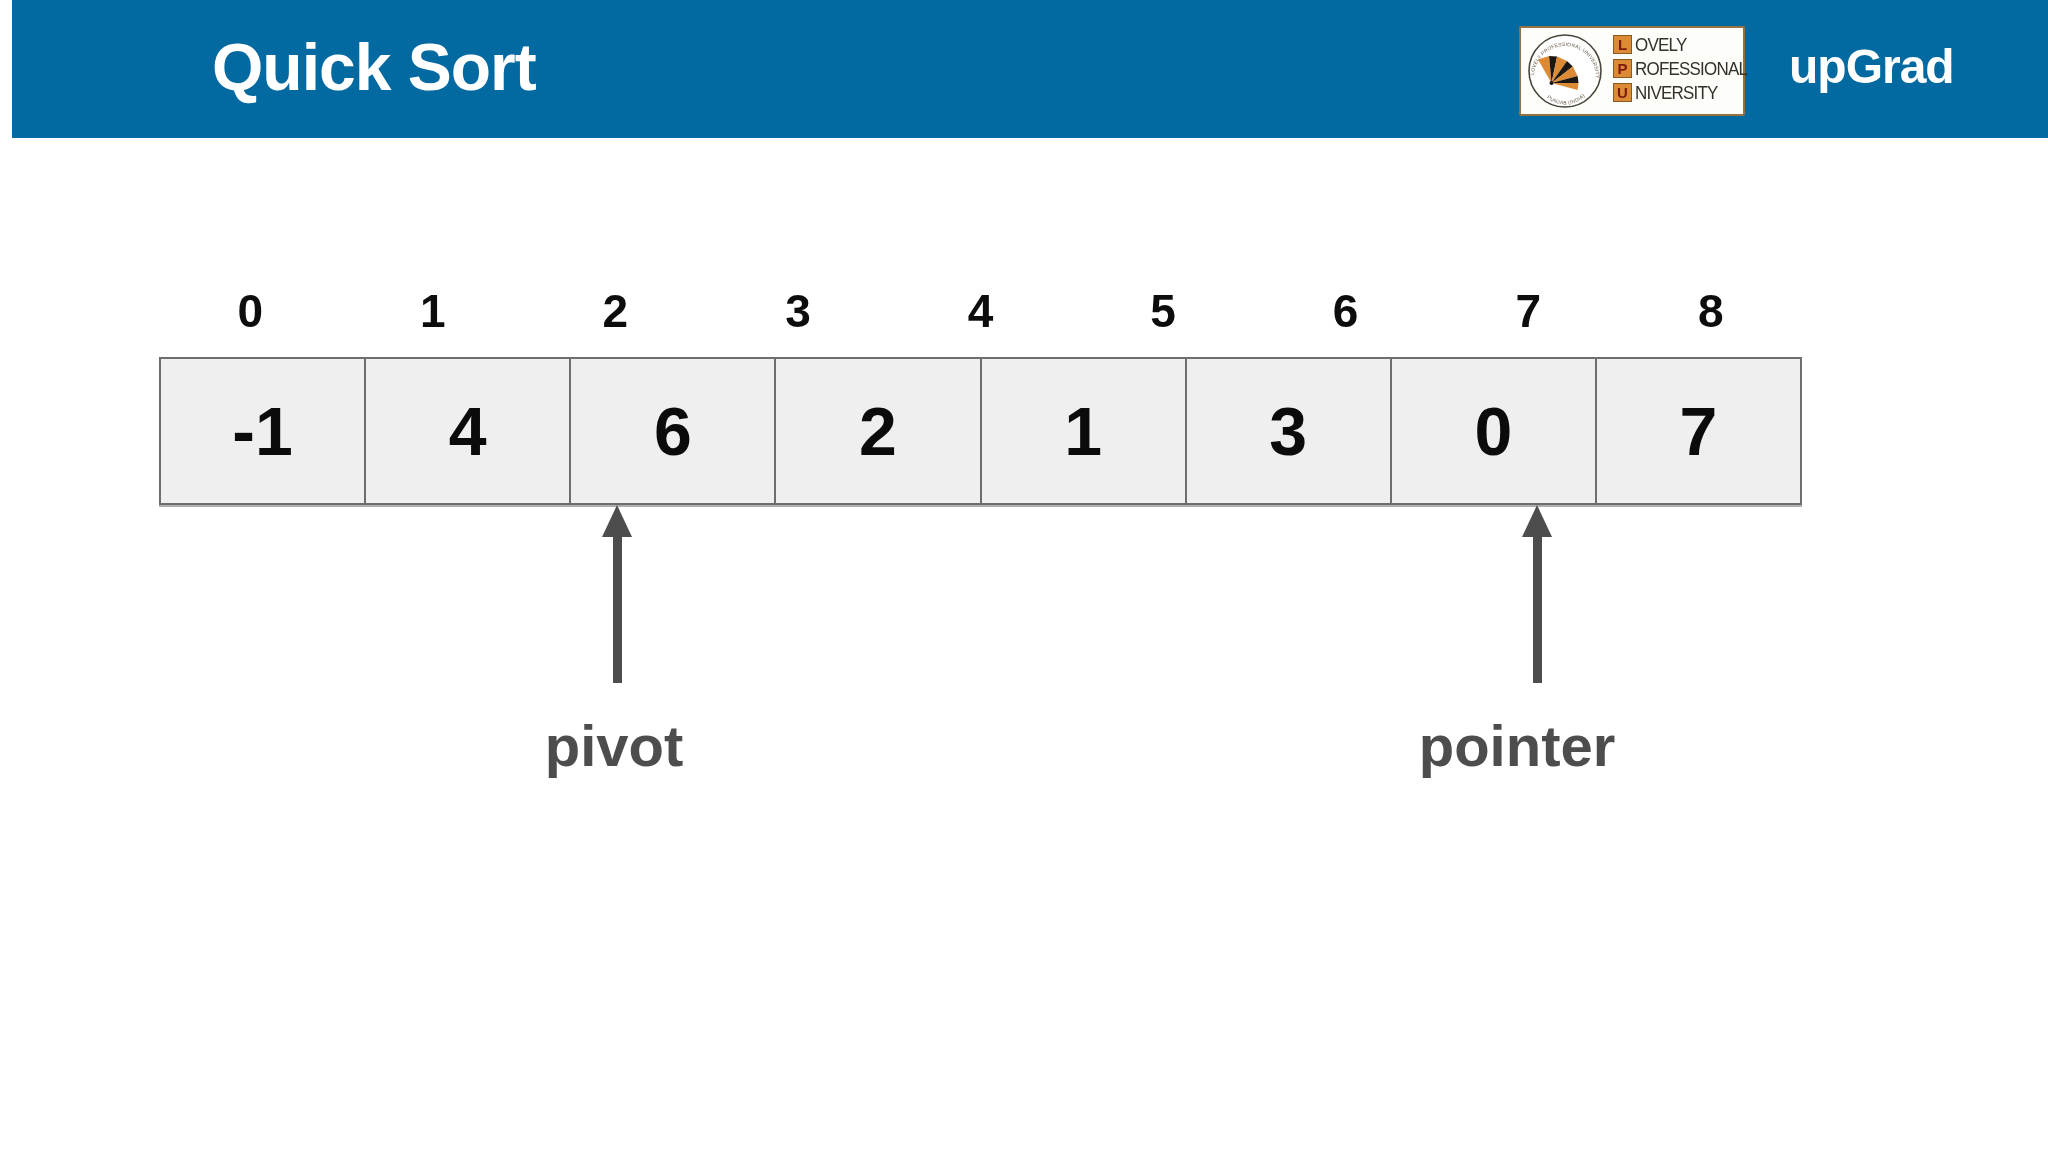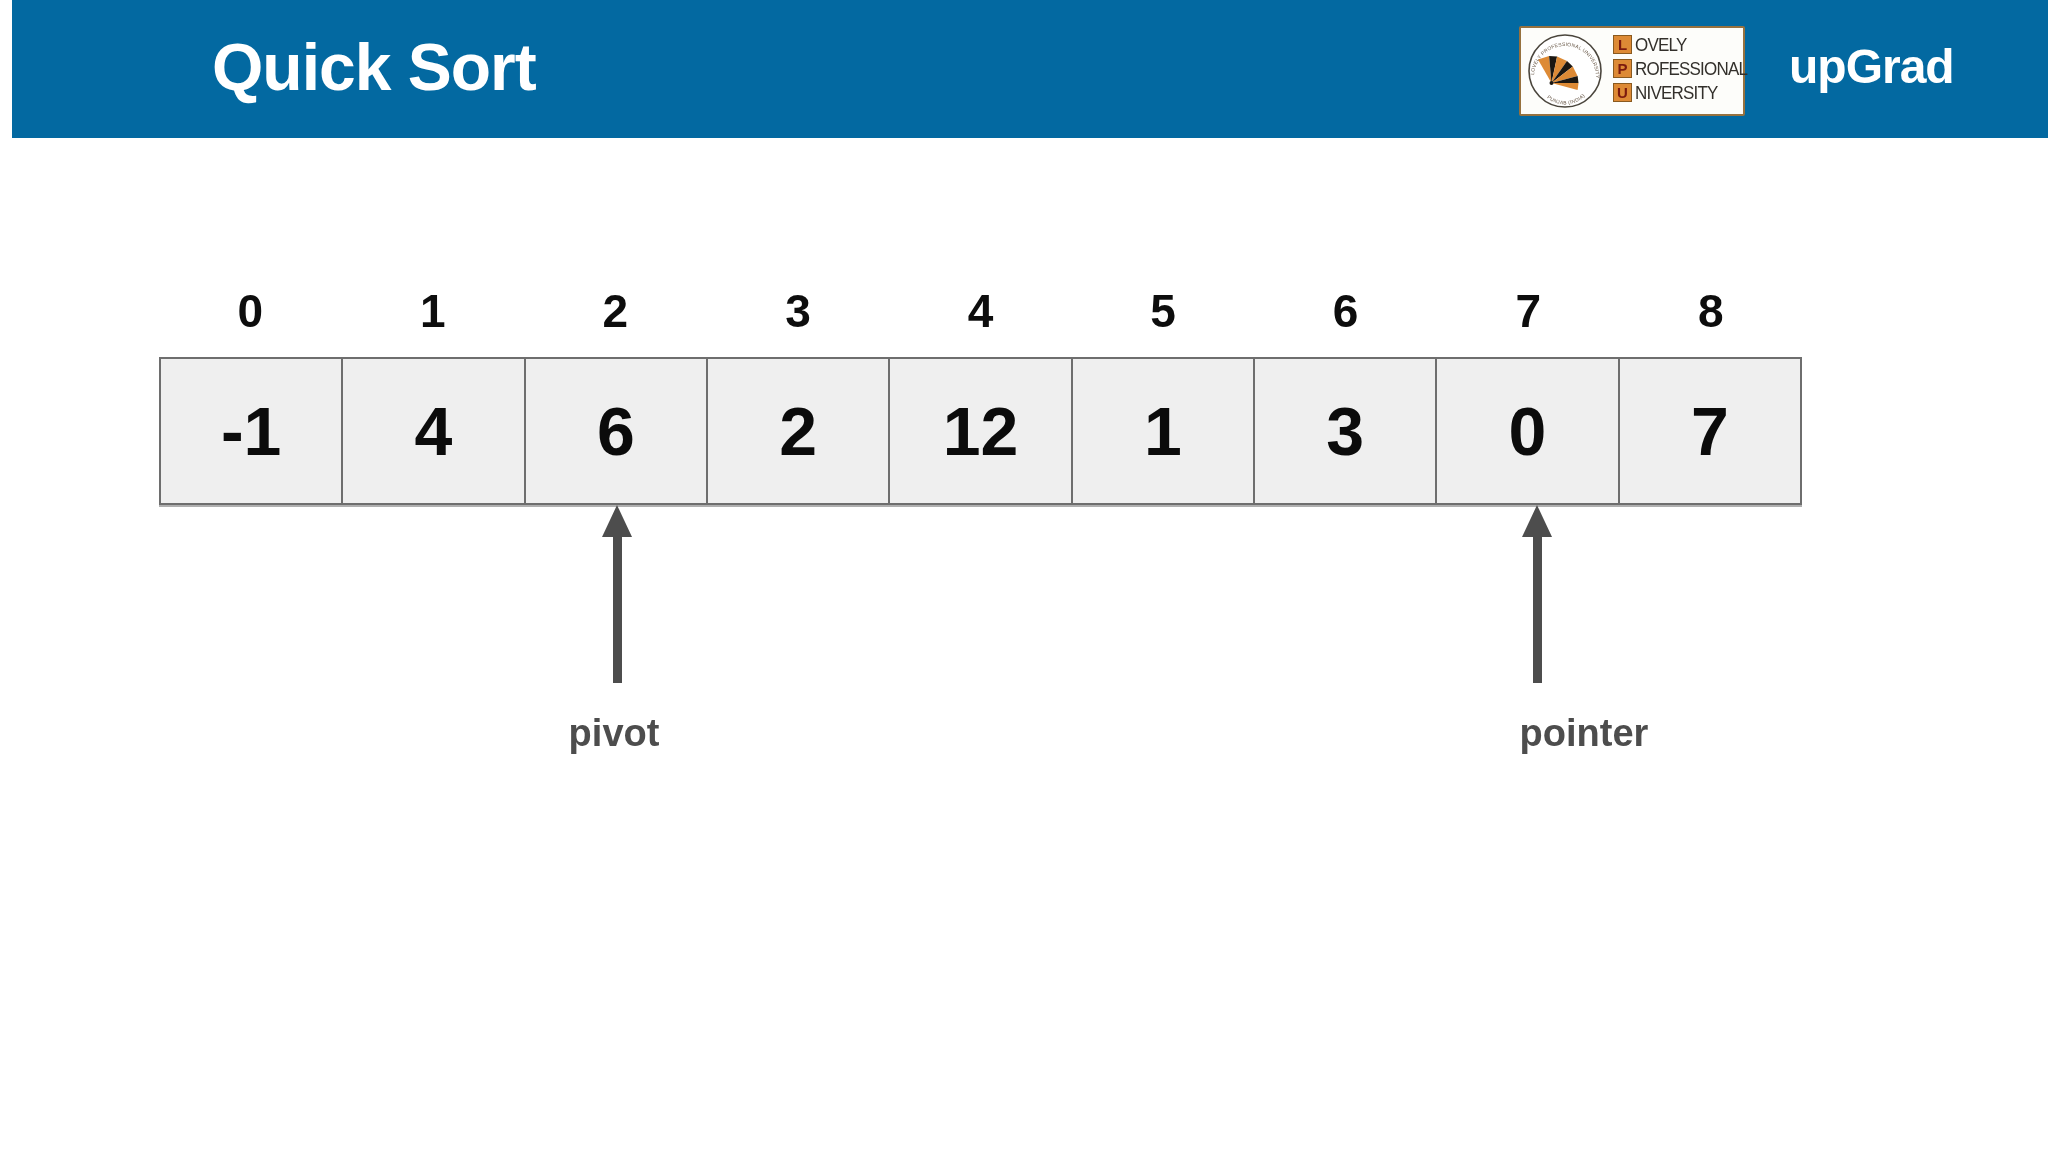--- a/index.html
+++ b/index.html
@@ -128,27 +128,27 @@
     border-bottom: 32px solid #4D4D4D;
   }
   .up-arrow .stem { width: 9px; height: 146px; background: #4D4D4D; }
   .arrow-pivot   { left: 617px; }
   .arrow-pointer { left: 1537px; }
 
   .caption {
     position: absolute;
     top: 712px;
     transform: translateX(-50%);
-    font-size: 38px;
+    font-size: 58px;
     font-weight: 700;
     color: #4D4D4D;
     white-space: nowrap;
   }
   .caption-pivot   { left: 614px; }
-  .caption-pointer { left: 1584px; }
+  .caption-pointer { left: 1517px; }
 </style>
 </head>
 <body>
 
 <div class="stage">
 
   <div class="header">
     <div class="page-title">Quick Sort</div>
 
     <div class="lpu-card">
@@ -211,23 +211,20 @@
     <div class="array-cell">
         <span class="cell-value">4</span>
       </div>
     <div class="array-cell">
         <span class="cell-value">6</span>
       </div>
     <div class="array-cell">
         <span class="cell-value">2</span>
       </div>
     <div class="array-cell">
-        <span class="cell-value">12</span>
-      </div>
-    <div class="array-cell">
         <span class="cell-value">1</span>
       </div>
     <div class="array-cell">
         <span class="cell-value">3</span>
       </div>
     <div class="array-cell">
         <span class="cell-value">0</span>
       </div>
     <div class="array-cell">
         <span class="cell-value">7</span>

